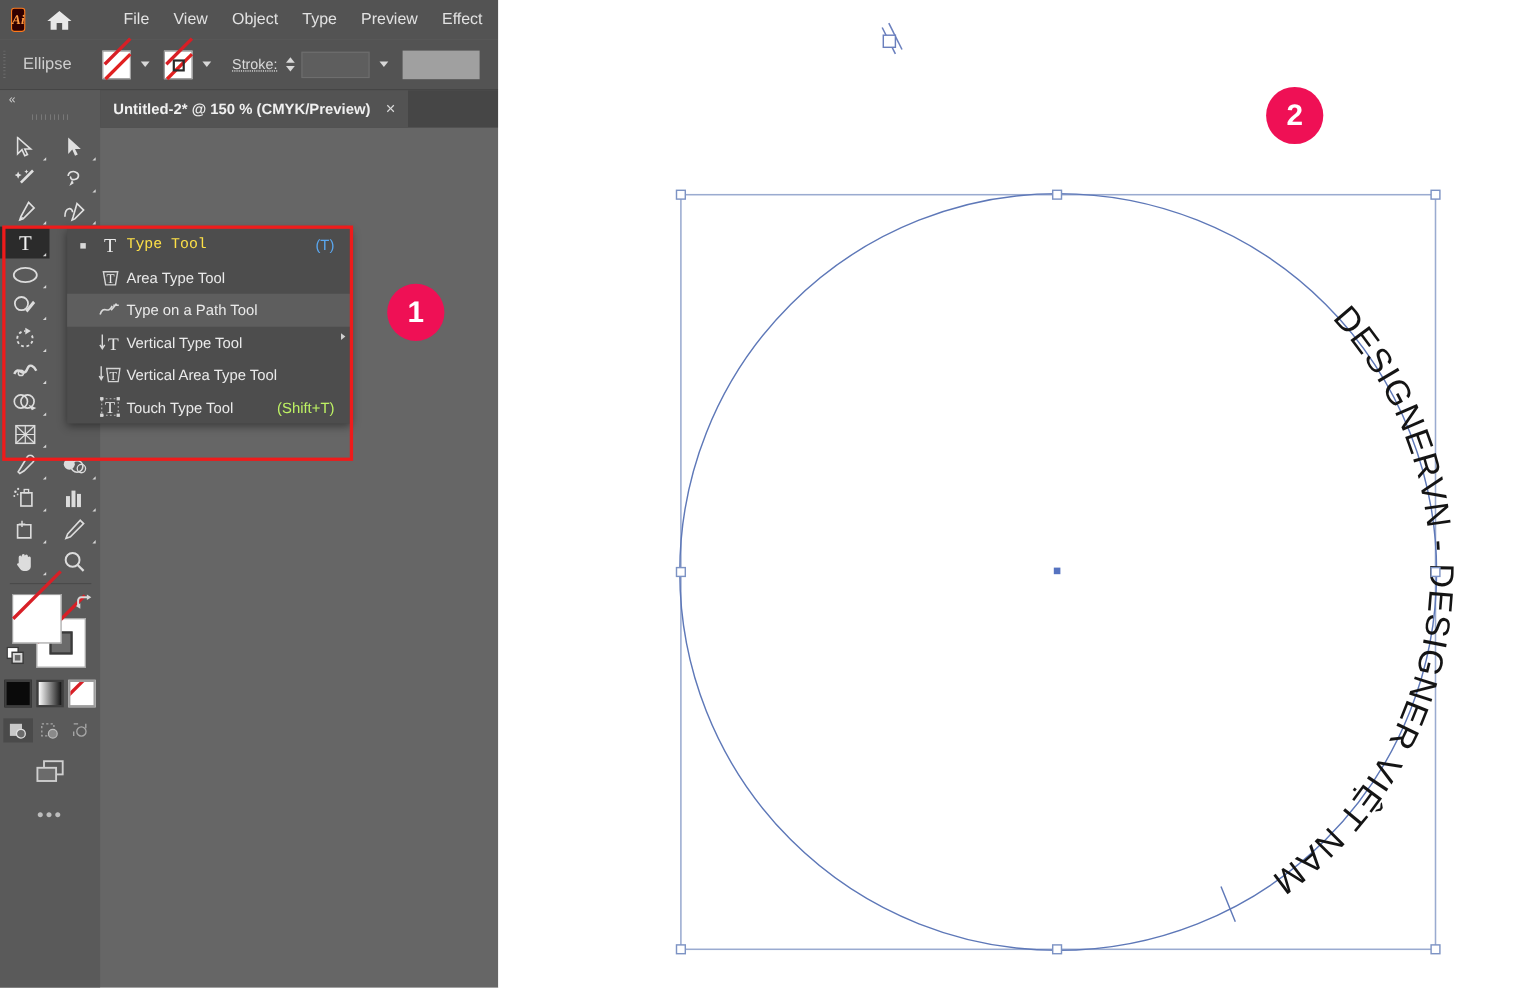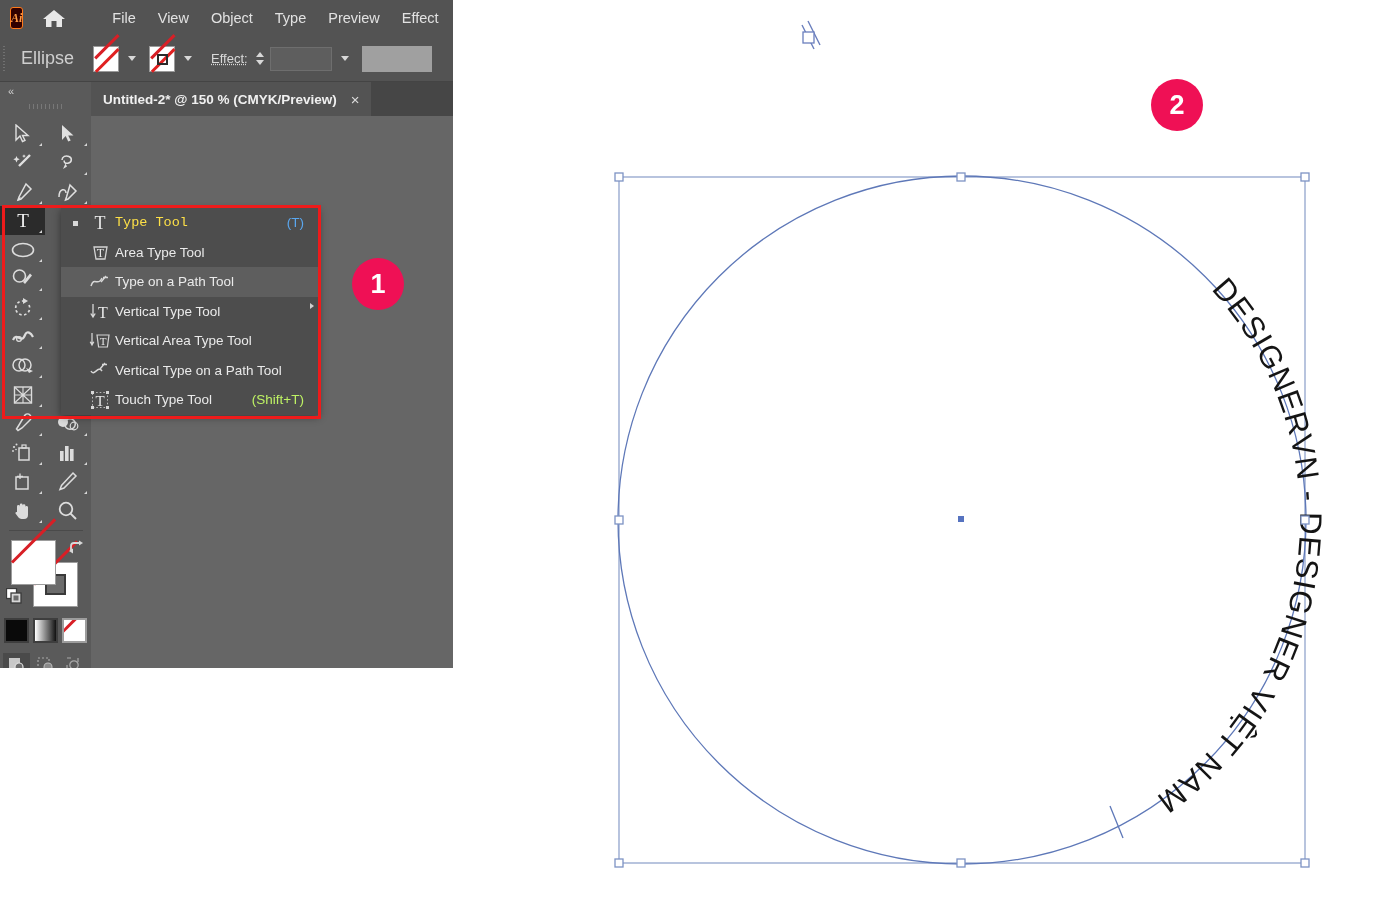--- a/index.html
+++ b/index.html
@@ -7,21 +7,21 @@
     width: 1400px; height: 898px;
     background: #ffffff;
     font-family: "Liberation Sans", sans-serif;
     overflow: hidden;
   }
   #root { position: relative; width: 1400px; height: 898px; background: #ffffff; }
 
   
   .app-window {
     position: absolute; left: 0; top: 0;
-    width: 453px; height: 668px;
+    width: 453px; height: 898px;
     background: #666666;
     overflow: hidden;
   }
 
   
   .menubar {
     position: absolute; left: 0; top: 0; width: 453px; height: 36px;
     background: #535353;
     display: flex; align-items: center;
   }
@@ -48,21 +48,21 @@
     display: flex; align-items: center;
     border-bottom: 1px solid #444;
   }
   .grip {
     width: 6px; height: 26px; margin-left: 3px;
     background-image: repeating-linear-gradient(to bottom,#8a8a8a 0 1px,transparent 1px 3px);
     background-size: 2px 3px; background-repeat: repeat-y;
     opacity: .55;
   }
   .ctl-label {
-    color: #cfcfcf; font-size: 18px; margin-left: 12px; width: 72px;
+    color: #cfcfcf; font-size: 15px; margin-left: 12px; width: 72px;
   }
   .swatch-none {
     width: 26px; height: 26px; background: #ffffff;
     border: 1px solid #9a9a9a; position: relative; flex: none;
   }
   .swatch-none::after {
     content: ""; position: absolute; left: -3px; top: 50%;
     width: 134%; height: 2.5px; background: #e02020;
     transform: rotate(-45deg); transform-origin: center;
   }
@@ -265,21 +265,21 @@
         </div>
 
       <div class="swatch-none" style="margin-left:6px;">
         <div class="swatch-stroke-inner"></div>
         <div class="slash" style="left:1px;width:138%;height:2.5px;z-index:2;"></div>
       </div>
       <div class="caret-btn">
           <div class="caret"></div>
         </div>
 
-      <div class="stroke-label">Effect:</div>
+      <div class="stroke-label">Stroke:</div>
       <div class="spinner">
         <div class="spin-up"></div>
         <div class="spin-dn"></div>
       </div>
       <div class="stroke-field"></div>
       <div class="caret-btn">
           <div class="caret"></div>
         </div>
       <div class="wide-field"></div>
     </div>
@@ -578,29 +578,20 @@
         <div class="flyout-icon" style="margin-left:18px;">
           <svg width="23" height="19" viewBox="0 0 23 19">
             <path d="M3 2 L3 13 M1.2 10.8 L3 14 L4.8 10.8" fill="none" stroke="#d8d8d8" stroke-width="1.25"></path>
             <path d="M8 4 L20 4 L18.4 16 L9.6 16 Z" fill="none" stroke="#d4d4d4" stroke-width="1.2"></path>
             <text x="14" y="14" font-family="Liberation Serif, serif" font-size="11" fill="#e8e8e8" text-anchor="middle">T</text>
           </svg>
         </div>
         <div class="flyout-label">Vertical Area Type Tool</div>
       </div>
 
-      <div class="flyout-row">
-        <div class="flyout-icon" style="margin-left:18px;">
-          <svg width="22" height="18" viewBox="0 0 22 18">
-            <path d="M2 10 C5 16 9 4 13 10" fill="none" stroke="#d8d8d8" stroke-width="1.5"></path>
-            <path d="M11 8 L16 2 M13 3.5 L18 3.5" stroke="#d8d8d8" stroke-width="1.5"></path>
-          </svg>
-        </div>
-        <div class="flyout-label">Vertical Type on a Path Tool</div>
-      </div>
 
       <div class="flyout-row">
         <div class="flyout-icon" style="margin-left:18px;">
           <svg width="20" height="20" viewBox="0 0 20 20">
             <text x="10" y="15.5" font-family="Liberation Serif, serif" font-size="15" fill="#e8e8e8" text-anchor="middle">T</text>
             <rect x="2.5" y="2.5" width="15" height="15" fill="none" stroke="#b8b8b8" stroke-width="1" stroke-dasharray="1.6 2"></rect>
             <rect x="1" y="1" width="3" height="3" fill="#d8d8d8"></rect>
               <rect x="16" y="1" width="3" height="3" fill="#d8d8d8"></rect>
             <rect x="1" y="16" width="3" height="3" fill="#d8d8d8"></rect>
               <rect x="16" y="16" width="3" height="3" fill="#d8d8d8"></rect>

